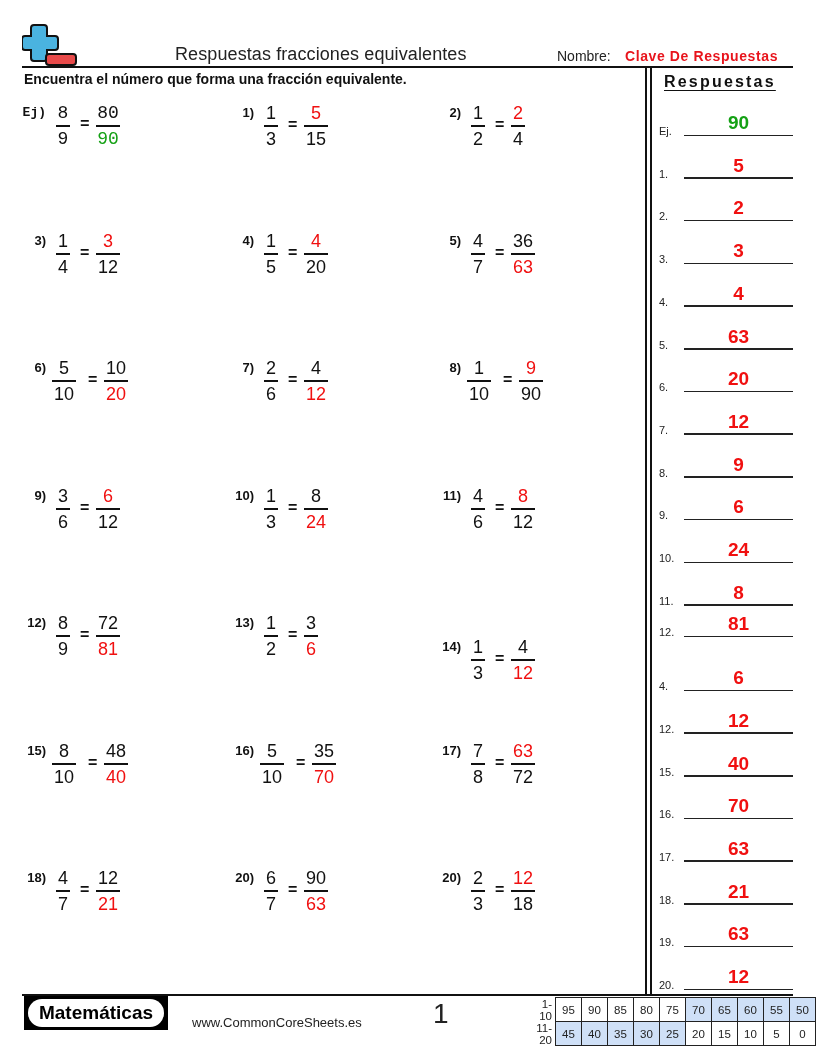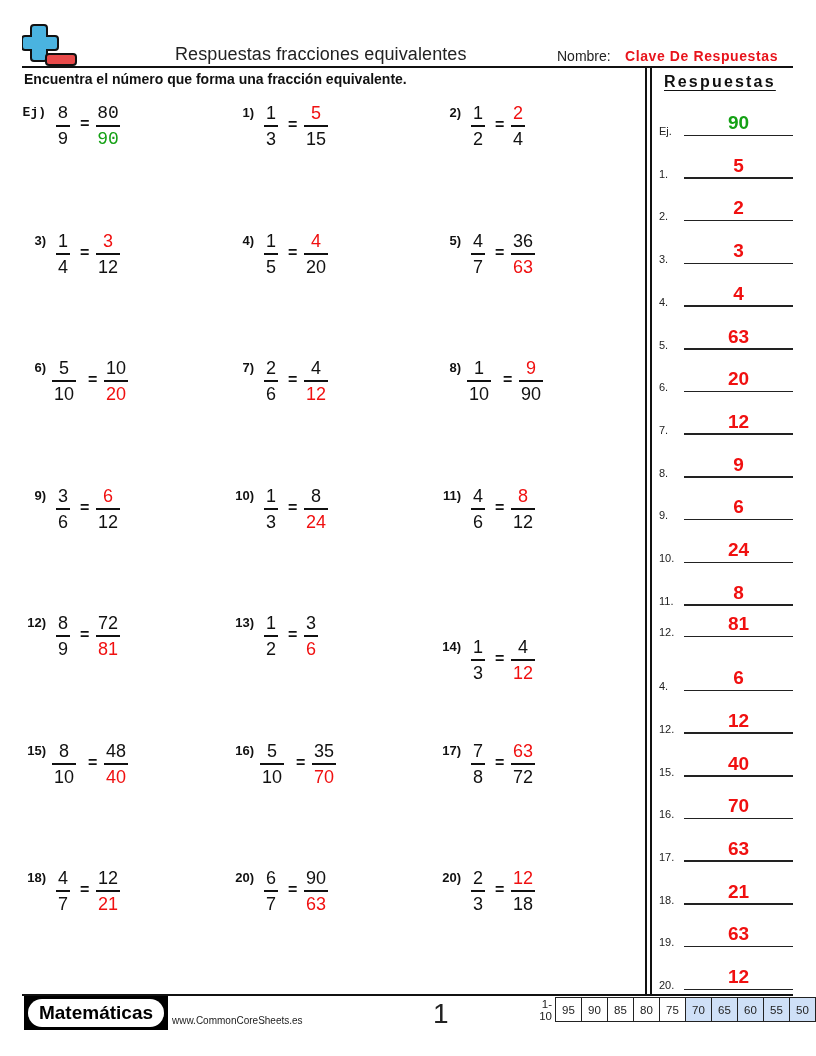--- a/index.html
+++ b/index.html
@@ -30,21 +30,21 @@
   .green { color: #14a014; }
 
   .ans-row { position: absolute; left: 659px; width: 134px; height: 30px; }
   .ans-row .lbl { position: absolute; left: 0; bottom: 0; font-size: 11px; color: #222; }
   .ans-row .line { position: absolute; left: 25px; right: 0; bottom: 1px; height: 1.5px; background: #222; }
   .ans-row .val { position: absolute; left: 25px; right: 0; bottom: 3px; text-align: center; font-size: 19px; font-weight: bold; }
 
   .footer-rule { position: absolute; left: 22px; top: 994px; width: 771px; height: 2px; background: #111; }
   .brand-box { position: absolute; left: 24px; top: 996px; width: 144px; height: 34px; background: #000; }
   .brand-pill { position: absolute; left: 28px; top: 999px; width: 136px; height: 28px; background: #fff; border-radius: 14px; text-align: center; font-size: 19px; font-weight: bold; line-height: 28px; color: #000; }
-  .site { position: absolute; left: 172px; top: 1015px; font-size: 10px; color: #222; }
+  .site { position: absolute; left: 192px; top: 1015px; font-size: 13px; color: #222; }
   .page-num { position: absolute; left: 433px; top: 998px; font-size: 28px; color: #222; }
 
   .score-table { position: absolute; left: 528px; top: 997px; border-collapse: collapse; font-size: 11.5px; }
   .score-table td { border: 1px solid #222; height: 16px; text-align: center; padding: 0 3px; color: #222; }
   .score-table td.rl { border: none; text-align: right; padding-right: 3px; }
   .score-table td.hl { background: #cfe0f7; }
   .score-table td.c { width: 26px; }
 </style>
 </head>
 <body>
@@ -484,14 +484,27 @@
         <td class="c">90</td>
         <td class="c">85</td>
         <td class="c">80</td>
         <td class="c">75</td>
         <td class="c hl">70</td>
         <td class="c hl">65</td>
         <td class="c hl">60</td>
         <td class="c hl">55</td>
         <td class="c hl">50</td>
       </tr>
+      <tr>
+        <td class="rl">11-20</td>
+        <td class="c hl">45</td>
+        <td class="c hl">40</td>
+        <td class="c hl">35</td>
+        <td class="c hl">30</td>
+        <td class="c hl">25</td>
+        <td class="c">20</td>
+        <td class="c">15</td>
+        <td class="c">10</td>
+        <td class="c">5</td>
+        <td class="c">0</td>
+      </tr>
     </tbody>
 </table>
 
 </body></html>

